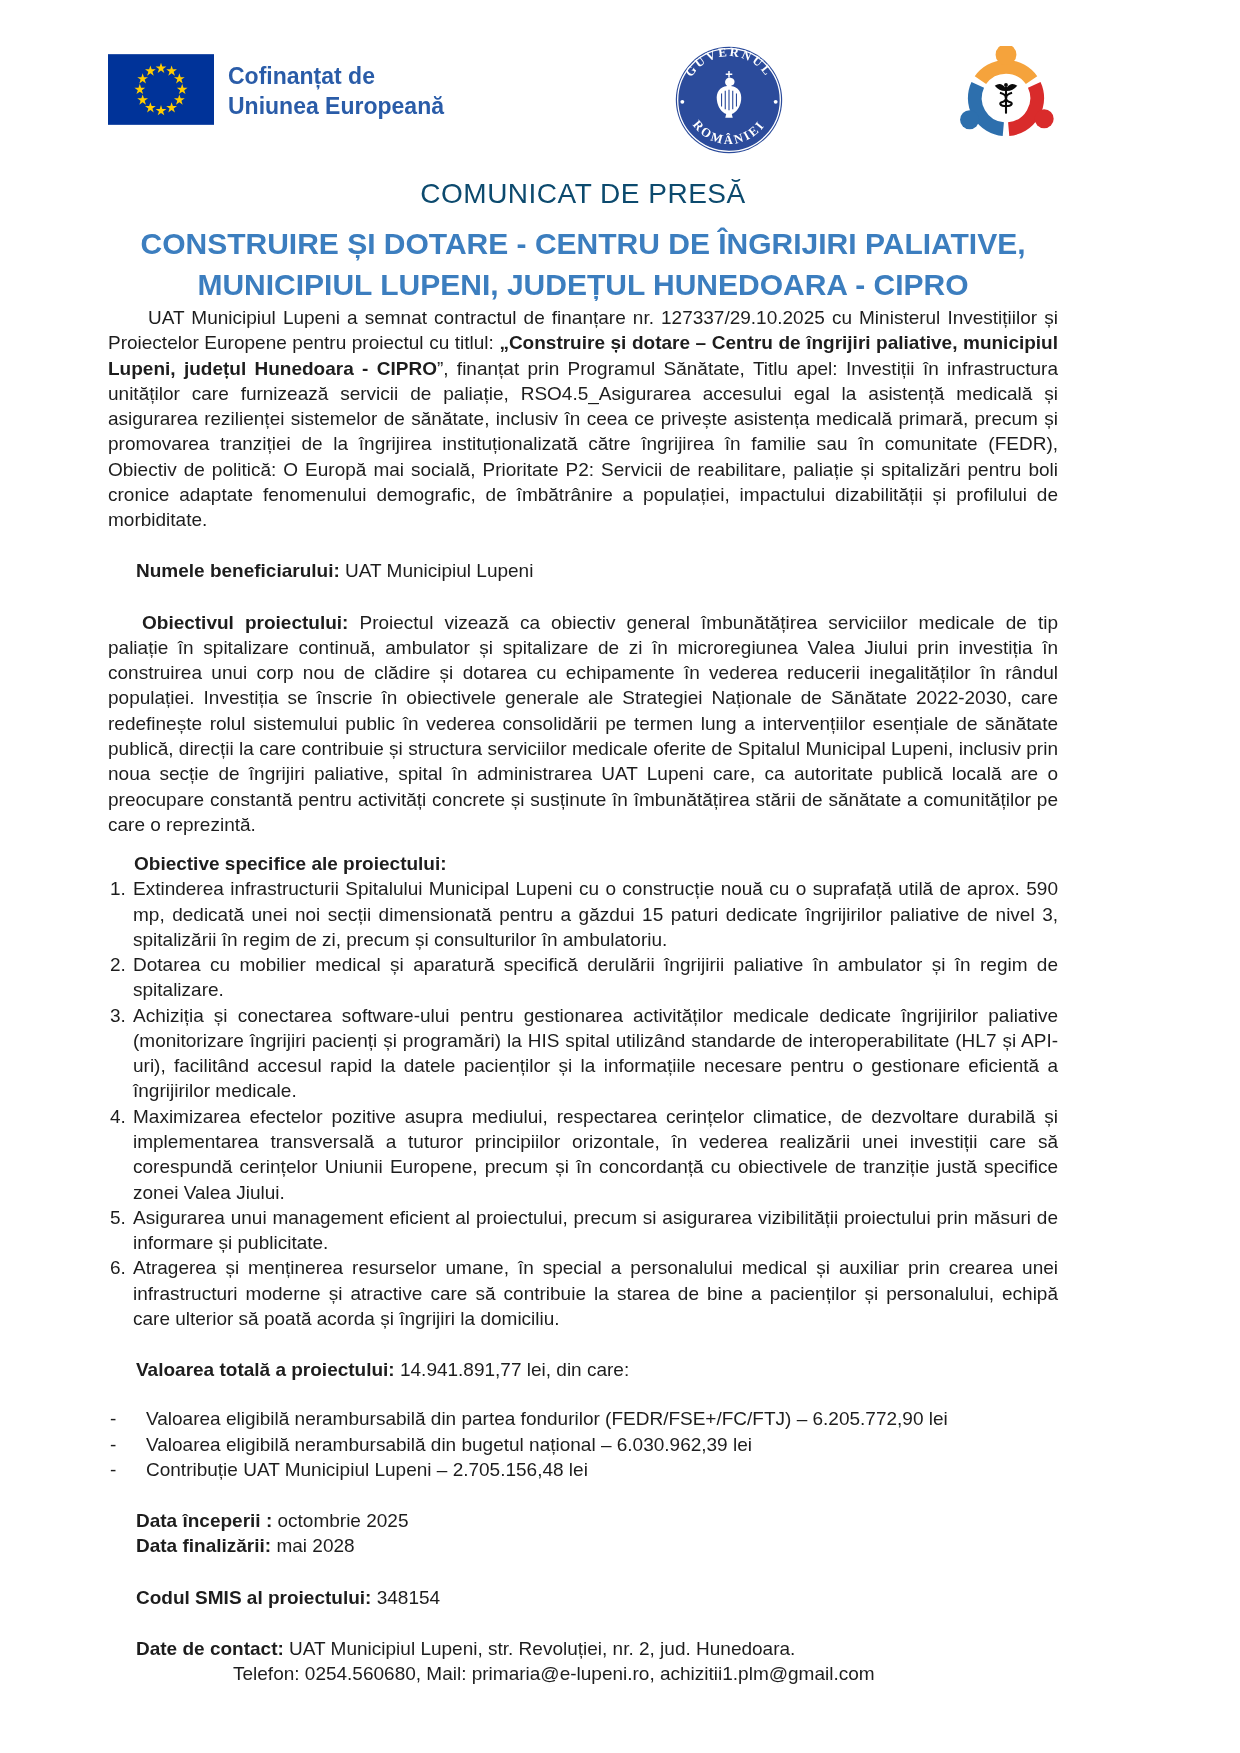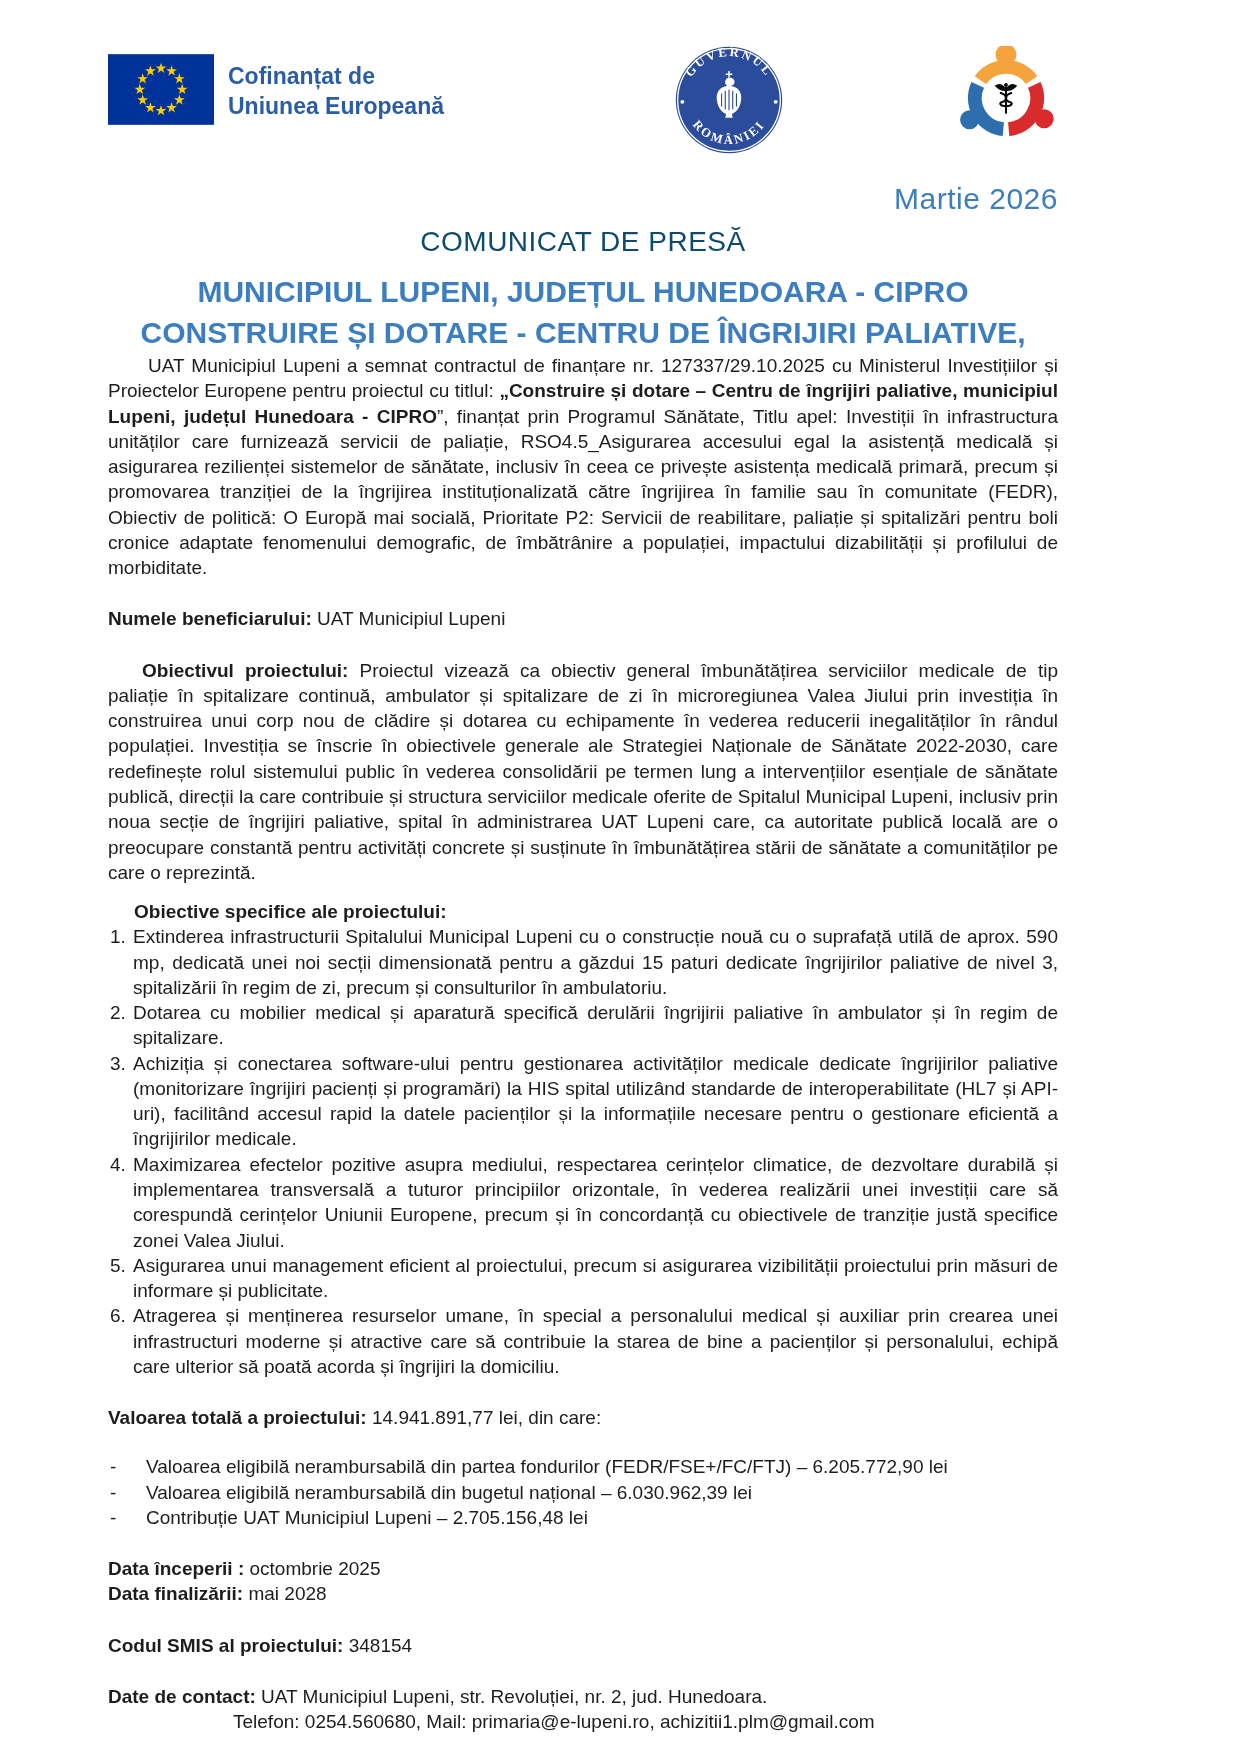--- a/index.html
+++ b/index.html
@@ -24,21 +24,21 @@
   .intro{text-indent:40px;}
   b,.b{font-weight:bold;}
   .sect{margin-top:26px;}
   .obj-heading{margin-top:14px;text-indent:26px;font-weight:bold;text-align:left;}
   ol.objectives{margin:0;padding-left:23px;}
   ol.objectives li{margin:0;padding-left:2px;}
   ul.dash{list-style:none;margin:24px 0 0 0;padding:0;}
   ul.dash li{position:relative;padding-left:38px;margin:0;text-align:left;}
   ul.dash li::before{content:"-";position:absolute;left:2px;}
   .contact-indent{margin-left:125px;text-align:left;}
-  .left{text-align:left;}
+  .left{text-align:left;margin-left:28px;}
 </style>
 </head>
 <body>
 
 <div class="page">
 
   <div class="logo-row">
 
     <div class="eu-block">
       <span>
@@ -113,25 +113,24 @@
           <path d="M -7,-6 C 5,-3 -5,2 5,5 C 9,6.5 5,10 0,9"></path>
           <path d="M 7,-6 C -5,-3 5,2 -5,5 C -9,6.5 -5,10 0,9"></path>
         </g>
         <circle cx="0" cy="-15" r="2.2" fill="#0a0a0a"></circle>
         <path d="M -13,-14 Q -6,-19 -1,-12 L -1,-8 Q -8,-8 -13,-14 Z" fill="#0a0a0a"></path>
         <path d="M 13,-14 Q 6,-19 1,-12 L 1,-8 Q 8,-8 13,-14 Z" fill="#0a0a0a"></path>
       </svg>
     </div>
   </div>
 
-  <div class="date-line">Martie 2026</div>
   <div class="kicker">COMUNICAT DE PRESĂ</div>
   <div class="main-title">
+    <div>CONSTRUIRE ȘI DOTARE - CENTRU DE ÎNGRIJIRI PALIATIVE,</div>
     <div>MUNICIPIUL LUPENI, JUDEȚUL HUNEDOARA - CIPRO</div>
-    <div>CONSTRUIRE ȘI DOTARE - CENTRU DE ÎNGRIJIRI PALIATIVE,</div>
   </div>
 
   <div class="doc">
 
     <p class="para intro"><span>UAT Municipiul Lupeni a semnat contractul de finanțare nr. 127337/29.10.2025 cu Ministerul Investițiilor și Proiectelor Europene pentru proiectul cu titlul: </span><b>„Construire și dotare – Centru de îngrijiri paliative, municipiul Lupeni, județul Hunedoara - CIPRO</b><span>”, finanțat prin Programul Sănătate, Titlu apel: Investiții în infrastructura unităților care furnizează servicii de paliație, RSO4.5_Asigurarea accesului egal la asistență medicală și asigurarea rezilienței sistemelor de sănătate, inclusiv în ceea ce privește asistența medicală primară, precum și promovarea tranziției de la îngrijirea instituționalizată către îngrijirea în familie sau în comunitate (FEDR), Obiectiv de politică: O Europă mai socială, Prioritate P2: Servicii de reabilitare, paliație și spitalizări pentru boli cronice adaptate fenomenului demografic, de îmbătrânire a populației, impactului dizabilității și profilului de morbiditate.</span></p>
 
     <p class="para sect left"><b>Numele beneficiarului:</b><span> UAT Municipiul Lupeni</span></p>
 
 
     <p class="para sect" style="text-indent:34px;"><b>Obiectivul proiectului:</b><span> Proiectul vizează ca obiectiv general îmbunătățirea serviciilor medicale de tip paliație în spitalizare continuă, ambulator și spitalizare de zi în microregiunea Valea Jiului prin investiția în construirea unui corp nou de clădire și dotarea cu echipamente în vederea reducerii inegalităților în rândul populației. Investiția se înscrie în obiectivele generale ale Strategiei Naționale de Sănătate 2022-2030, care redefinește rolul sistemului public în vederea consolidării pe termen lung a intervențiilor esențiale de sănătate publică, direcții la care contribuie și structura serviciilor medicale oferite de Spitalul Municipal Lupeni, inclusiv prin noua secție de îngrijiri paliative, spital în administrarea UAT Lupeni care, ca autoritate publică locală are o preocupare constantă pentru activități concrete și susținute în îmbunătățirea stării de sănătate a comunităților pe care o reprezintă.</span></p>

